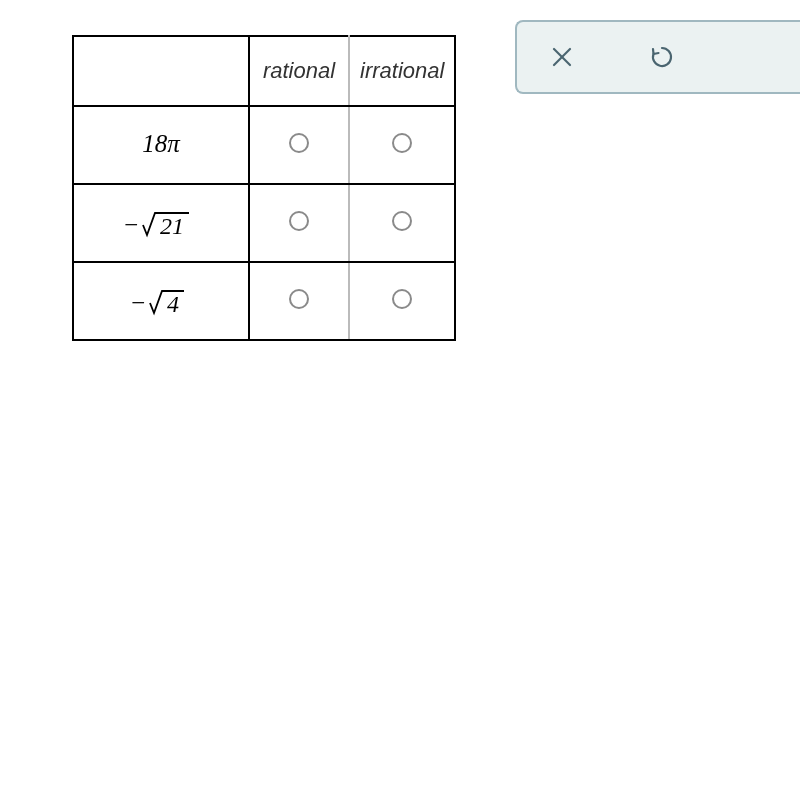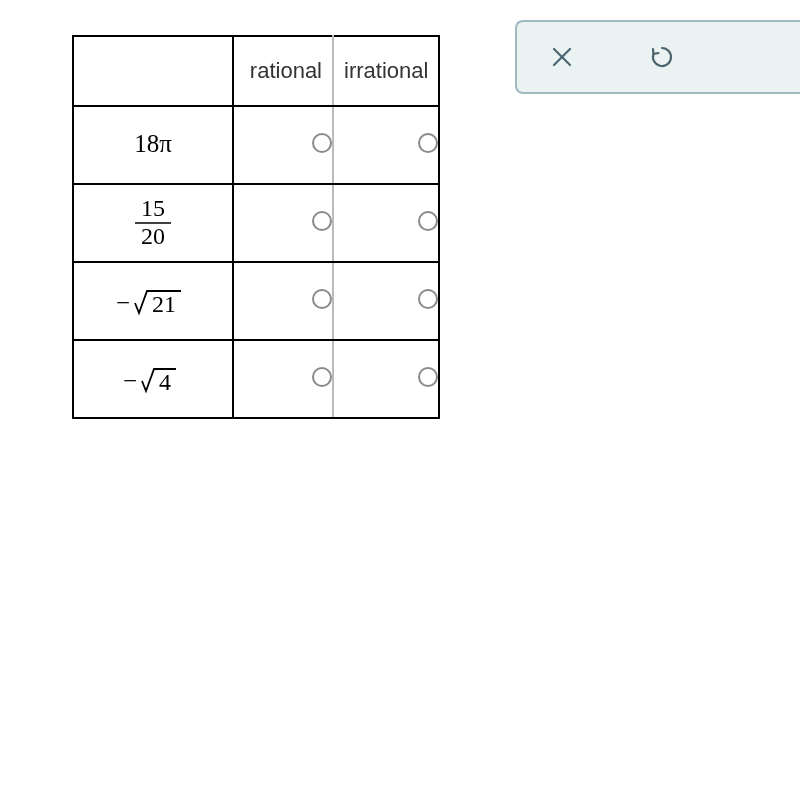--- a/index.html
+++ b/index.html
@@ -17,32 +17,33 @@
     .table-container {
       position: absolute;
       left: 72px;
       top: 35px;
     }
     table {
       border-collapse: collapse;
     }
     td, th {
       border: 2px solid #000000;
-      text-align: right;
+      text-align: center;
       vertical-align: middle;
+      font-style: italic;
     }
     th {
       font-weight: normal;
       font-size: 22px;
       color: #333;
       padding: 18px 10px;
       font-family: Arial, sans-serif;
     }
     .col-expr {
-      width: 160px;
+      width: 176px;
     }
     .col-choice {
       width: 100px;
     }
     .row-data {
       height: 78px;
     }
     .row-header {
       height: 70px;
     }
@@ -105,35 +106,20 @@
         </svg>
       </td>
       <td class="col-choice inner-vertical-light" style="border-left-color:#000;">
         <span class="radio-circle"></span>
       </td>
       <td class="col-choice">
         <span class="radio-circle"></span>
       </td>
     </tr>
 
-    <tr class="row-data">
-      <td class="col-expr">
-        <svg class="expr-svg" width="60" height="58">
-          <text x="30" y="22" text-anchor="middle" font-family="Times New Roman, serif" font-size="24" fill="#000">15</text>
-          <line x1="12" y1="29" x2="48" y2="29" stroke="#000" stroke-width="1.5"></line>
-          <text x="30" y="50" text-anchor="middle" font-family="Times New Roman, serif" font-size="24" fill="#000">20</text>
-        </svg>
-      </td>
-      <td class="col-choice inner-vertical-light" style="border-left-color:#000;">
-        <span class="radio-circle"></span>
-      </td>
-      <td class="col-choice">
-        <span class="radio-circle"></span>
-      </td>
-    </tr>
 
     <tr class="row-data">
       <td class="col-expr">
         <svg class="expr-svg" width="100" height="40">
           <text x="20" y="30" text-anchor="middle" font-family="Times New Roman, serif" font-size="25" fill="#000">−</text>
           <path d="M 32 22 L 36 32 L 44 10 L 78 10" stroke="#000" stroke-width="1.8" fill="none"></path>
           <text x="61" y="31" text-anchor="middle" font-family="Times New Roman, serif" font-size="24" fill="#000">21</text>
         </svg>
       </td>
       <td class="col-choice inner-vertical-light" style="border-left-color:#000;">

